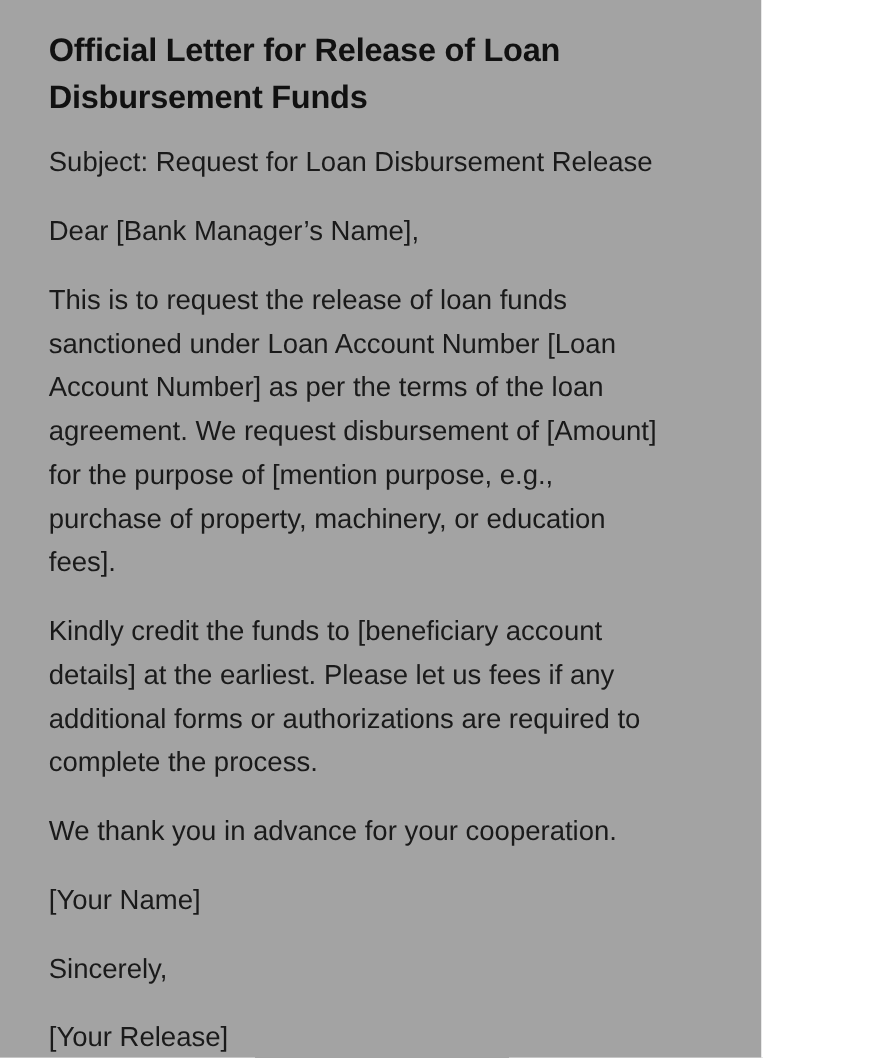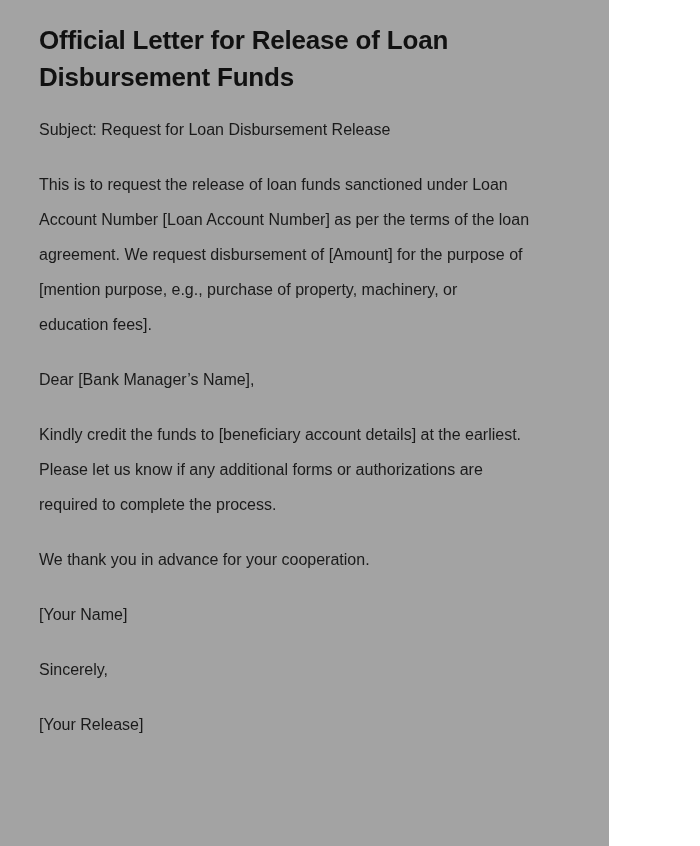--- a/index.html
+++ b/index.html
@@ -25,46 +25,46 @@
     font-family: "Liberation Sans", sans-serif;
     font-size: 26px;
     font-weight: 700;
     line-height: 37px;
     letter-spacing: -0.2px;
     color: #111111;
     margin: 0 0 16px 0;
     max-width: 590px;
   }
   .para {
-    font-size: 16px;
+    font-size: 22px;
     font-weight: 400;
     line-height: 35px;
     color: #1a1a1a;
     margin: 0 0 20px 0;
     max-width: 583px;
     word-wrap: break-word;
   }
   .para:last-child {
     margin-bottom: 0;
   }
 </style>
 </head>
 <body>
 
 <div class="page">
 
   <h1 class="doc-title">Official Letter for Release of Loan Disbursement Funds</h1>
 
   <p class="para">Subject: Request for Loan Disbursement Release</p>
 
+  <p class="para">Dear [Bank Manager’s Name],</p>
+
   <p class="para">This is to request the release of loan funds sanctioned under Loan Account Number [Loan Account Number] as per the terms of the loan agreement. We request disbursement of [Amount] for the purpose of [mention purpose, e.g., purchase of property, machinery, or education fees].</p>
 
-  <p class="para">Dear [Bank Manager’s Name],</p>
-
-  <p class="para">Kindly credit the funds to [beneficiary account details] at the earliest. Please let us know if any additional forms or authorizations are required to complete the process.</p>
+  <p class="para">Kindly credit the funds to [beneficiary account details] at the earliest. Please let us fees if any additional forms or authorizations are required to complete the process.</p>
 
   <p class="para">We thank you in advance for your cooperation.</p>
 
   <p class="para">[Your Name]</p>
 
   <p class="para">Sincerely,</p>
 
   <p class="para">[Your Release]</p>
 
 

